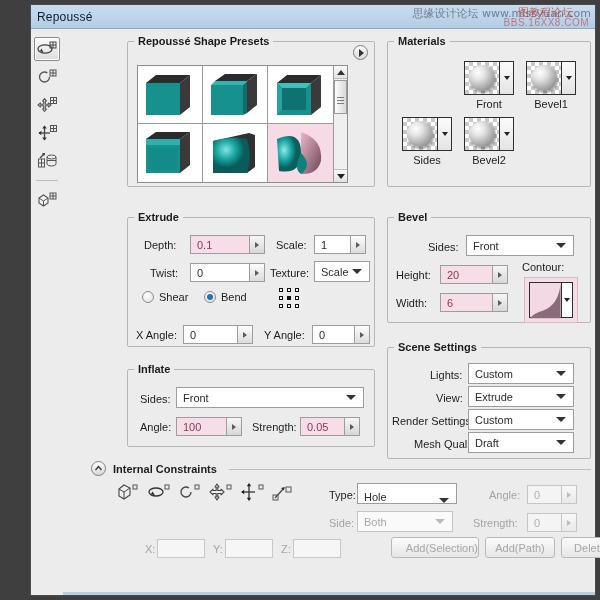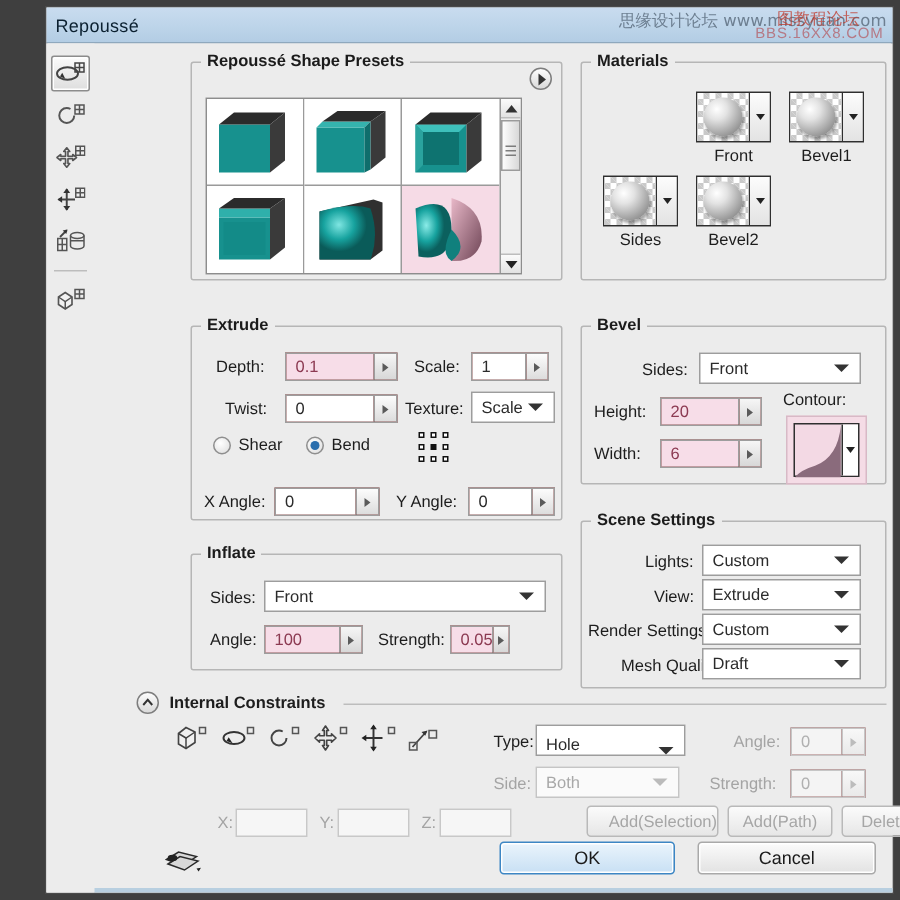--- a/index.html
+++ b/index.html
@@ -602,21 +602,21 @@
 
           <span class="lbl" style="left:12px; top:46px;">Angle:</span>
           <div class="spin pink" style="left:48px; top:42px; width:66px;">
             <div class="val">100</div>
             <div class="btn">
                 <div class="tri-r"></div>
               </div>
           </div>
 
           <span class="lbl" style="left:124px; top:46px;">Strength:</span>
-          <div class="spin pink" style="left:172px; top:42px; width:40px;">
+          <div class="spin pink" style="left:172px; top:42px; width:60px;">
             <div class="val">0.05</div>
             <div class="btn">
                 <div class="tri-r"></div>
               </div>
           </div>
         </div>
       </fieldset>
 
       <div style="position:absolute; left:28px; top:432px; width:500px; height:110px;">
         <div class="circ-btn" style="left:0px; top:0px;">
@@ -714,35 +714,17 @@
           <span>Add(Selection)</span>
         </div>
         <div class="btn3d" style="left:394px; top:76px; width:70px;">
           <span>Add(Path)</span>
         </div>
         <div class="btn3d" style="left:470px; top:76px; width:58px;">
           <span>Delete</span>
         </div>
       </div>
 
-      <div class="footer">
-        <div style="position:absolute; left:46px; top:8px;">
-          <svg width="28" height="20" viewBox="0 0 28 20">
-            <g stroke="#2a2a2a" stroke-width="1" fill="#d8d8d8">
-              <polygon points="2,10 10,5 22,8 13,14"></polygon>
-              <polygon points="3,13 11,8 23,11 14,17"></polygon>
-            </g>
-            <ellipse cx="6" cy="9" rx="3.2" ry="2.2" fill="#222"></ellipse>
-            <path d="M22 16 L25 15.5 L23.4 18 Z" fill="#222"></path>
-          </svg>
-        </div>
-        <div class="ok-btn" style="left:270px; width:117px;">
-          <span>OK</span>
-        </div>
-        <div class="cancel-btn" style="left:402px; width:119px;">
-          <span>Cancel</span>
-        </div>
-      </div>
 
       <div class="bottom-rule"></div>
     </div>
   </div>
 </div>
 
 </body></html>

